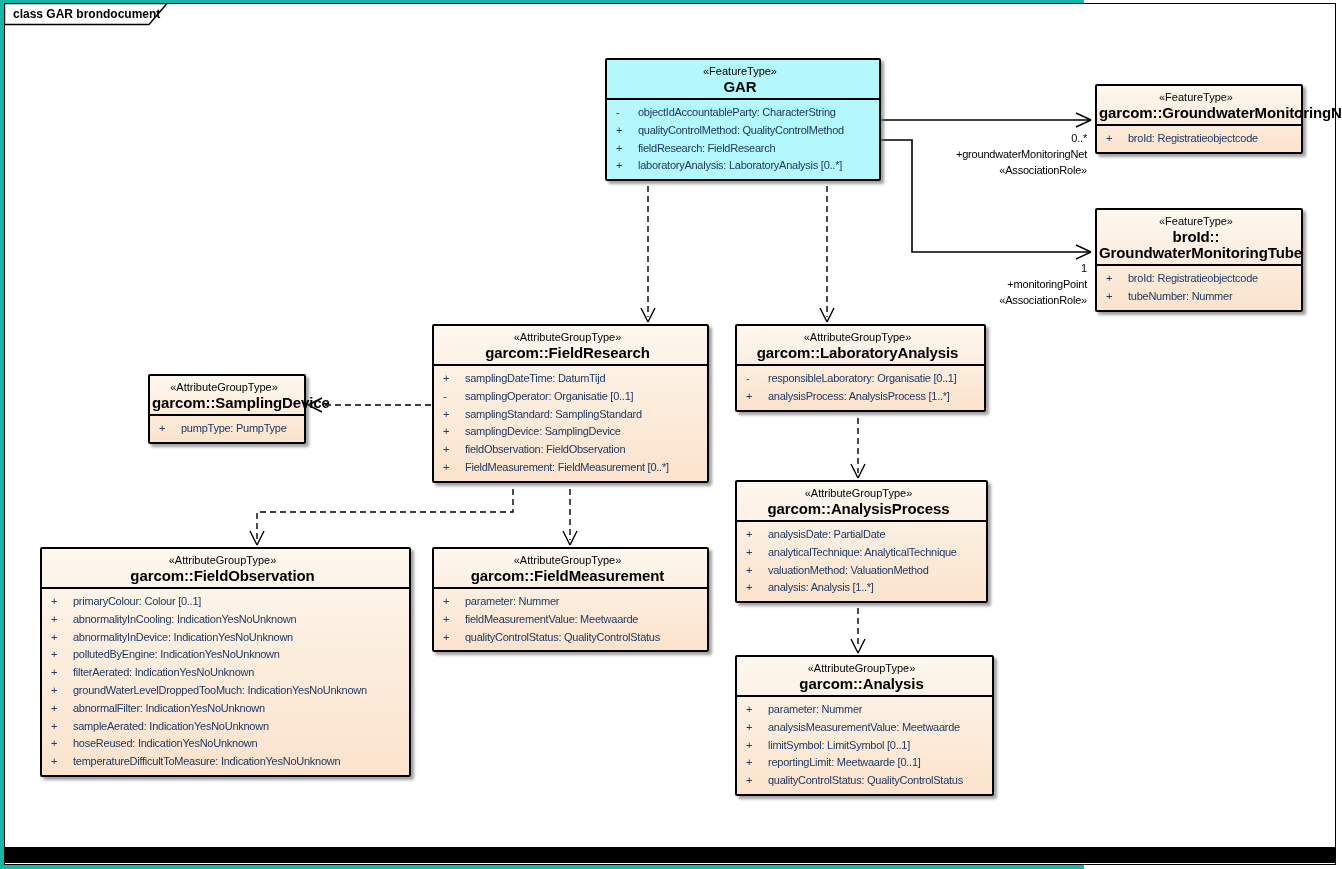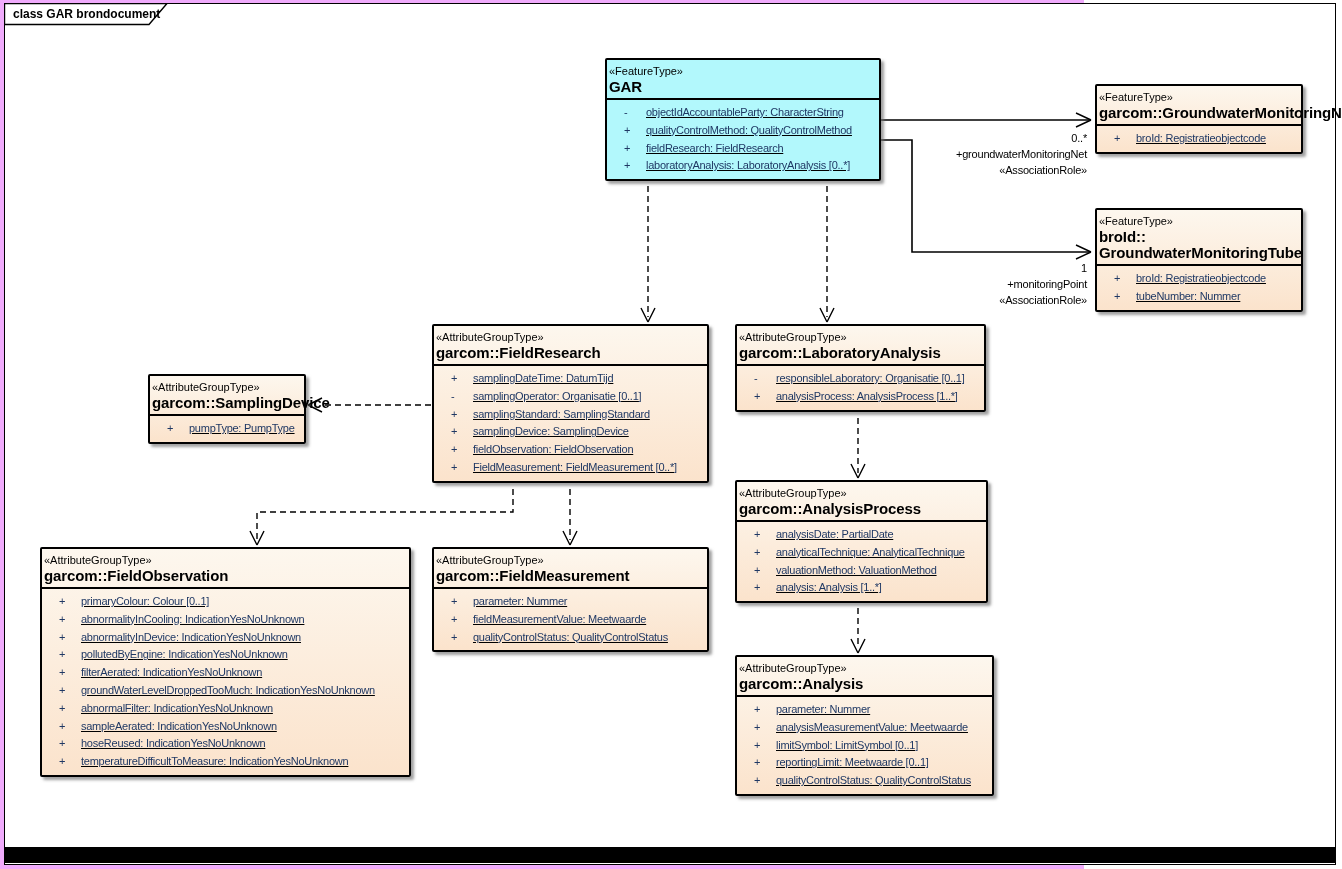--- a/index.html
+++ b/index.html
@@ -1,38 +1,38 @@
 <!DOCTYPE html>
 <html><head>
 <meta charset="utf-8">
 <style>
   html,body{margin:0;padding:0;background:#ffffff;width:1342px;height:869px;overflow:hidden;
     font-family:"Liberation Sans", sans-serif;}
-  #stage{position:relative;width:1084px;height:869px;background:#f0abfc;}
+  #stage{position:relative;width:1084px;height:869px;background:#14b8a6;}
   
   #frame{position:absolute;left:4px;top:3px;width:1332px;height:862px;border:1px solid #000;box-sizing:border-box;background:#fff;}
   #bottombar{position:absolute;left:4px;top:847px;width:1332px;height:16px;background:#000;}
   
   #tab{position:absolute;left:4px;top:3px;z-index:5;}
   #tab text{font-weight:bold;font-size:12px;fill:#000;font-family:"Liberation Sans",sans-serif;}
   
   #wires{position:absolute;left:0;top:0;z-index:1;pointer-events:none;}
   .solid{stroke:#000;stroke-width:1.6;fill:none;}
   .dash{stroke:#000;stroke-width:1.4;fill:none;stroke-dasharray:6 4;}
   .head{stroke:#000;stroke-width:1.4;fill:none;}
   
   .uml-box{position:absolute;z-index:2;border:2px solid #000;border-radius:2px;box-sizing:border-box;
     box-shadow:3px 3px 3px rgba(110,110,110,.65);}
   .feature-box{background:#b2f8fc;}
   .group-box{background:linear-gradient(180deg,#fdf7ee 0%,#fbe3cc 100%);}
-  .box-title{border-bottom:2px solid #000;text-align:left;padding:4px 8px 3px 2px;}
+  .box-title{border-bottom:2px solid #000;text-align:center;padding:4px 8px 3px 2px;}
   .stereo{font-size:11px;line-height:15px;color:#000;white-space:nowrap;}
   .cname{font-size:15px;line-height:16px;font-weight:bold;color:#000;white-space:nowrap;letter-spacing:-0.1px;}
   .cname:empty{display:none;}
-  .box-attrs{padding:4px 0 4px 8px;text-decoration:underline;}
+  .box-attrs{padding:4px 0 4px 0;}
   .attr-row{white-space:nowrap;line-height:17.8px;font-size:11px;color:#1f3864;letter-spacing:-0.25px;}
   .vis{display:inline-block;width:22px;padding-left:9px;color:#1f3864;}
   
   .edge-label{position:absolute;z-index:3;width:230px;text-align:right;font-size:11px;color:#000;letter-spacing:-0.2px;}
   .edge-label div{line-height:16px;white-space:nowrap;}
   
   #box-gar{left:605px;top:58px;width:276px;}
   #box-net{left:1095px;top:84px;width:208px;}
   #box-tube{left:1095px;top:208px;width:208px;}
   #box-fieldresearch{left:432px;top:324px;width:277px;}

